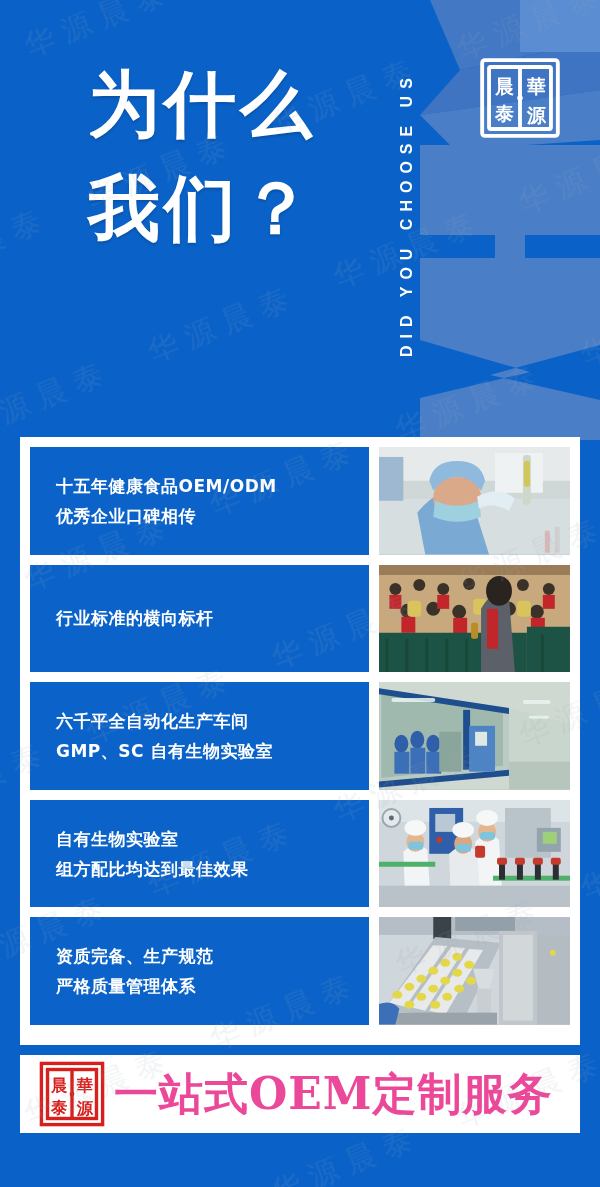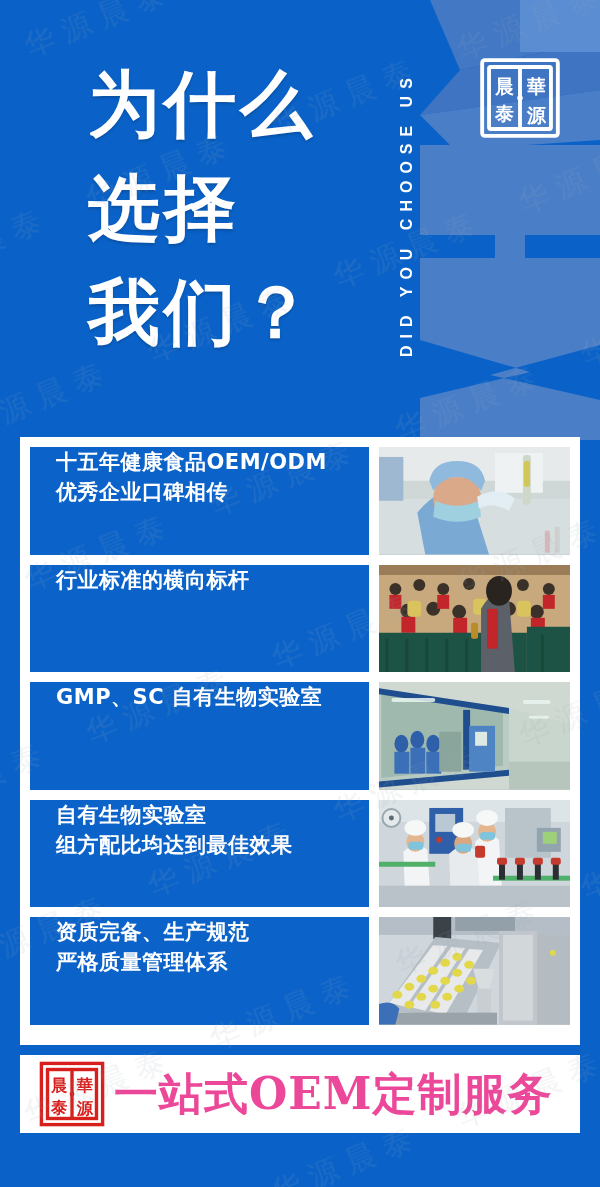--- a/index.html
+++ b/index.html
@@ -81,24 +81,25 @@
     height: 107.6px;
     margin-bottom: 10px;
   }
   .row:last-child { margin-bottom: 4px; }
   .row-text {
     width: 345px;
     background: #0b63c9;
     color: #ffffff;
     display: flex;
     flex-direction: column;
+    justify-content: center;
     padding-left: 26px;
     font-family: "DejaVu Sans", sans-serif;
     font-weight: 700;
-    font-size: 21px;
+    font-size: 17px;
     line-height: 30px;
     letter-spacing: 0.5px;
   }
   .row-text span { white-space: nowrap; }
   .row-photo {
     width: 195px;
     margin-left: 10px;
     position: relative;
     overflow: hidden;
     background: #b9c3c8;
@@ -144,21 +145,20 @@
       <rect x="125" y="193" width="75" height="42" fill="#4a7fc8"></rect>
       <rect x="95" y="235" width="30" height="35" fill="#4a7fc8"></rect>
       <rect x="20" y="258" width="180" height="46" fill="#4a7fc8"></rect>
       <polygon points="20,300 200,300 200,345 90,375 200,400 200,440 20,440 20,398 130,372 20,340" fill="#4a7fc8"></polygon>
     </svg>
   </div>
 
   <div class="header">
     <div class="headline">
       <div>为什么</div>
-      <div>选择</div>
       <div>我们？</div>
     </div>
 
     <div class="vert-en">DID YOU CHOOSE US</div>
 
     <div class="seal-top">
       <svg viewBox="0 0 100 100" aria-hidden="true">
         <g fill="none" stroke="#ffffff" stroke-width="4.5" stroke-linecap="round">
           <rect x="6" y="6" width="88" height="88" rx="3"></rect>
           <rect x="14" y="14" width="72" height="72" rx="2"></rect>
@@ -253,20 +253,21 @@
           <rect x="94" y="58" width="7" height="16" rx="2" fill="#b98c2a"></rect>
           <path d="M104 108 L104 44 q12 -22 28 -12 l6 76 Z" fill="#5b6069"></path>
           <ellipse cx="122" cy="26" rx="13" ry="15" fill="#2a2420"></ellipse>
           <rect x="110" y="44" width="11" height="40" fill="#c2252a"></rect>
         </svg>
       </div>
     </div>
 
     <div class="row">
       <div class="row-text">
+        <span>六千平全自动化生产车间</span>
         <span>GMP、SC 自有生物实验室</span>
       </div>
       <div class="row-photo">
         <svg viewBox="0 0 195 108" preserveAspectRatio="xMidYMid slice" aria-hidden="true">
           <rect width="195" height="108" fill="#cfd9d2"></rect>
           <polygon points="0,6 132,26 132,92 0,104" fill="#b9cbc3"></polygon>
           <polygon points="4,12 126,30 126,84 4,96" fill="#9fb9ae"></polygon>
           <polygon points="0,6 132,26 132,32 0,12" fill="#1f4e8f"></polygon>
           <polygon points="0,100 132,88 132,94 0,106" fill="#1f4e8f"></polygon>
           <rect x="86" y="28" width="7" height="60" fill="#1f4e8f"></rect>

